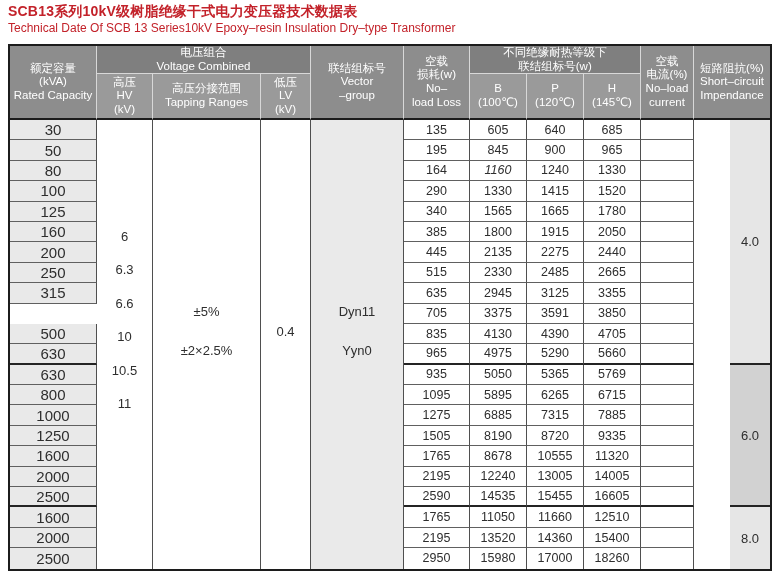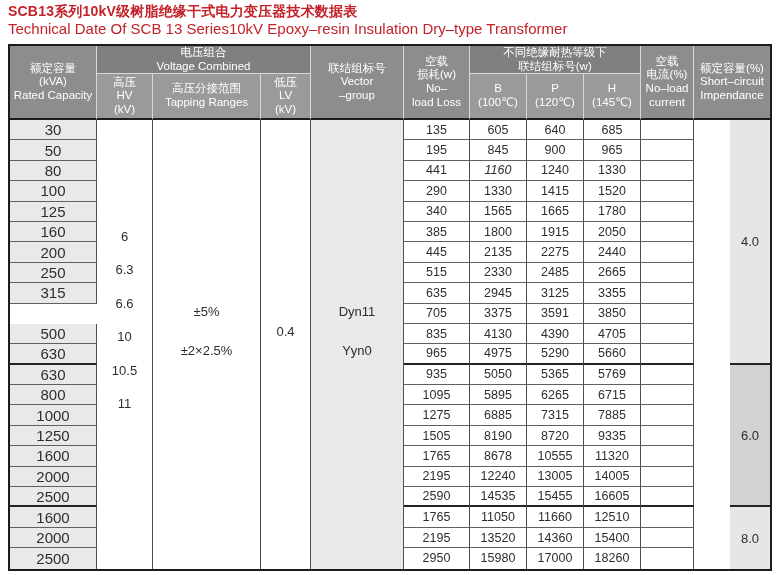--- a/index.html
+++ b/index.html
@@ -9,21 +9,21 @@
     -webkit-font-smoothing:antialiased;
   }
   .page { position:relative; width:780px; height:431px; }
   .title {
     position:absolute; left:8px; top:3px;
     color:#c3222a; font-weight:bold; font-size:14px; line-height:17px;
     letter-spacing:0.2px; white-space:nowrap;
   }
   .subtitle {
     position:absolute; left:8px; top:21px;
-    color:#c3222a; font-size:15px; line-height:15px; white-space:nowrap;
+    color:#c3222a; font-size:12px; line-height:15px; white-space:nowrap;
   }
   #tbl {
     position:absolute; left:8px; top:44px;
     width:764px; height:527px; box-sizing:border-box;
     border:2px solid #1c1c1c; background:#fff;
     display:grid;
     grid-template-columns:87px 56px 108px 50px 93px 66px 57px 57px 57px 53px 76px;
     grid-template-rows:28px 46px repeat(22, 20.4px);
   }
   
@@ -111,21 +111,21 @@
     <div class="h sub hb" style="grid-column:8;grid-row:2">P
 (120℃)</div>
     <div class="h sub hb" style="grid-column:9;grid-row:2">H
 (145℃)</div>
 
     <div class="h hb" style="grid-column:10;grid-row:1/3">空载
 电流(%)
 No–load
 current</div>
 
-    <div class="h hb noR" style="grid-column:11;grid-row:1/3">额定容量(%)
+    <div class="h hb noR" style="grid-column:11;grid-row:1/3">短路阻抗(%)
 Short–circuit
 Impendance</div>
 
     <div class="m" style="grid-column:2;grid-row:3/25">
       <div class="stack hv-stack">6
 6.3
 6.6
 10
 10.5
 11</div>
@@ -152,21 +152,21 @@
       <div class="cell" style="grid-area: 3 / 8;">640</div>
       <div class="cell" style="grid-area: 3 / 9;">685</div>
       <div class="cell" style="grid-area: 3 / 10;"></div>
       <div class="cell kva" style="grid-area: 4 / 1;">50</div>
       <div class="cell" style="grid-area: 4 / 6;">195</div>
       <div class="cell" style="grid-area: 4 / 7;">845</div>
       <div class="cell" style="grid-area: 4 / 8;">900</div>
       <div class="cell" style="grid-area: 4 / 9;">965</div>
       <div class="cell" style="grid-area: 4 / 10;"></div>
       <div class="cell kva" style="grid-area: 5 / 1;">80</div>
-      <div class="cell" style="grid-area: 5 / 6;">441</div>
+      <div class="cell" style="grid-area: 5 / 6;">164</div>
       <div class="cell" style="grid-area: 5 / 7; font-style: italic;">1160</div>
       <div class="cell" style="grid-area: 5 / 8;">1240</div>
       <div class="cell" style="grid-area: 5 / 9;">1330</div>
       <div class="cell" style="grid-area: 5 / 10;"></div>
       <div class="cell kva" style="grid-area: 6 / 1;">100</div>
       <div class="cell" style="grid-area: 6 / 6;">290</div>
       <div class="cell" style="grid-area: 6 / 7;">1330</div>
       <div class="cell" style="grid-area: 6 / 8;">1415</div>
       <div class="cell" style="grid-area: 6 / 9;">1520</div>
       <div class="cell" style="grid-area: 6 / 10;"></div>

